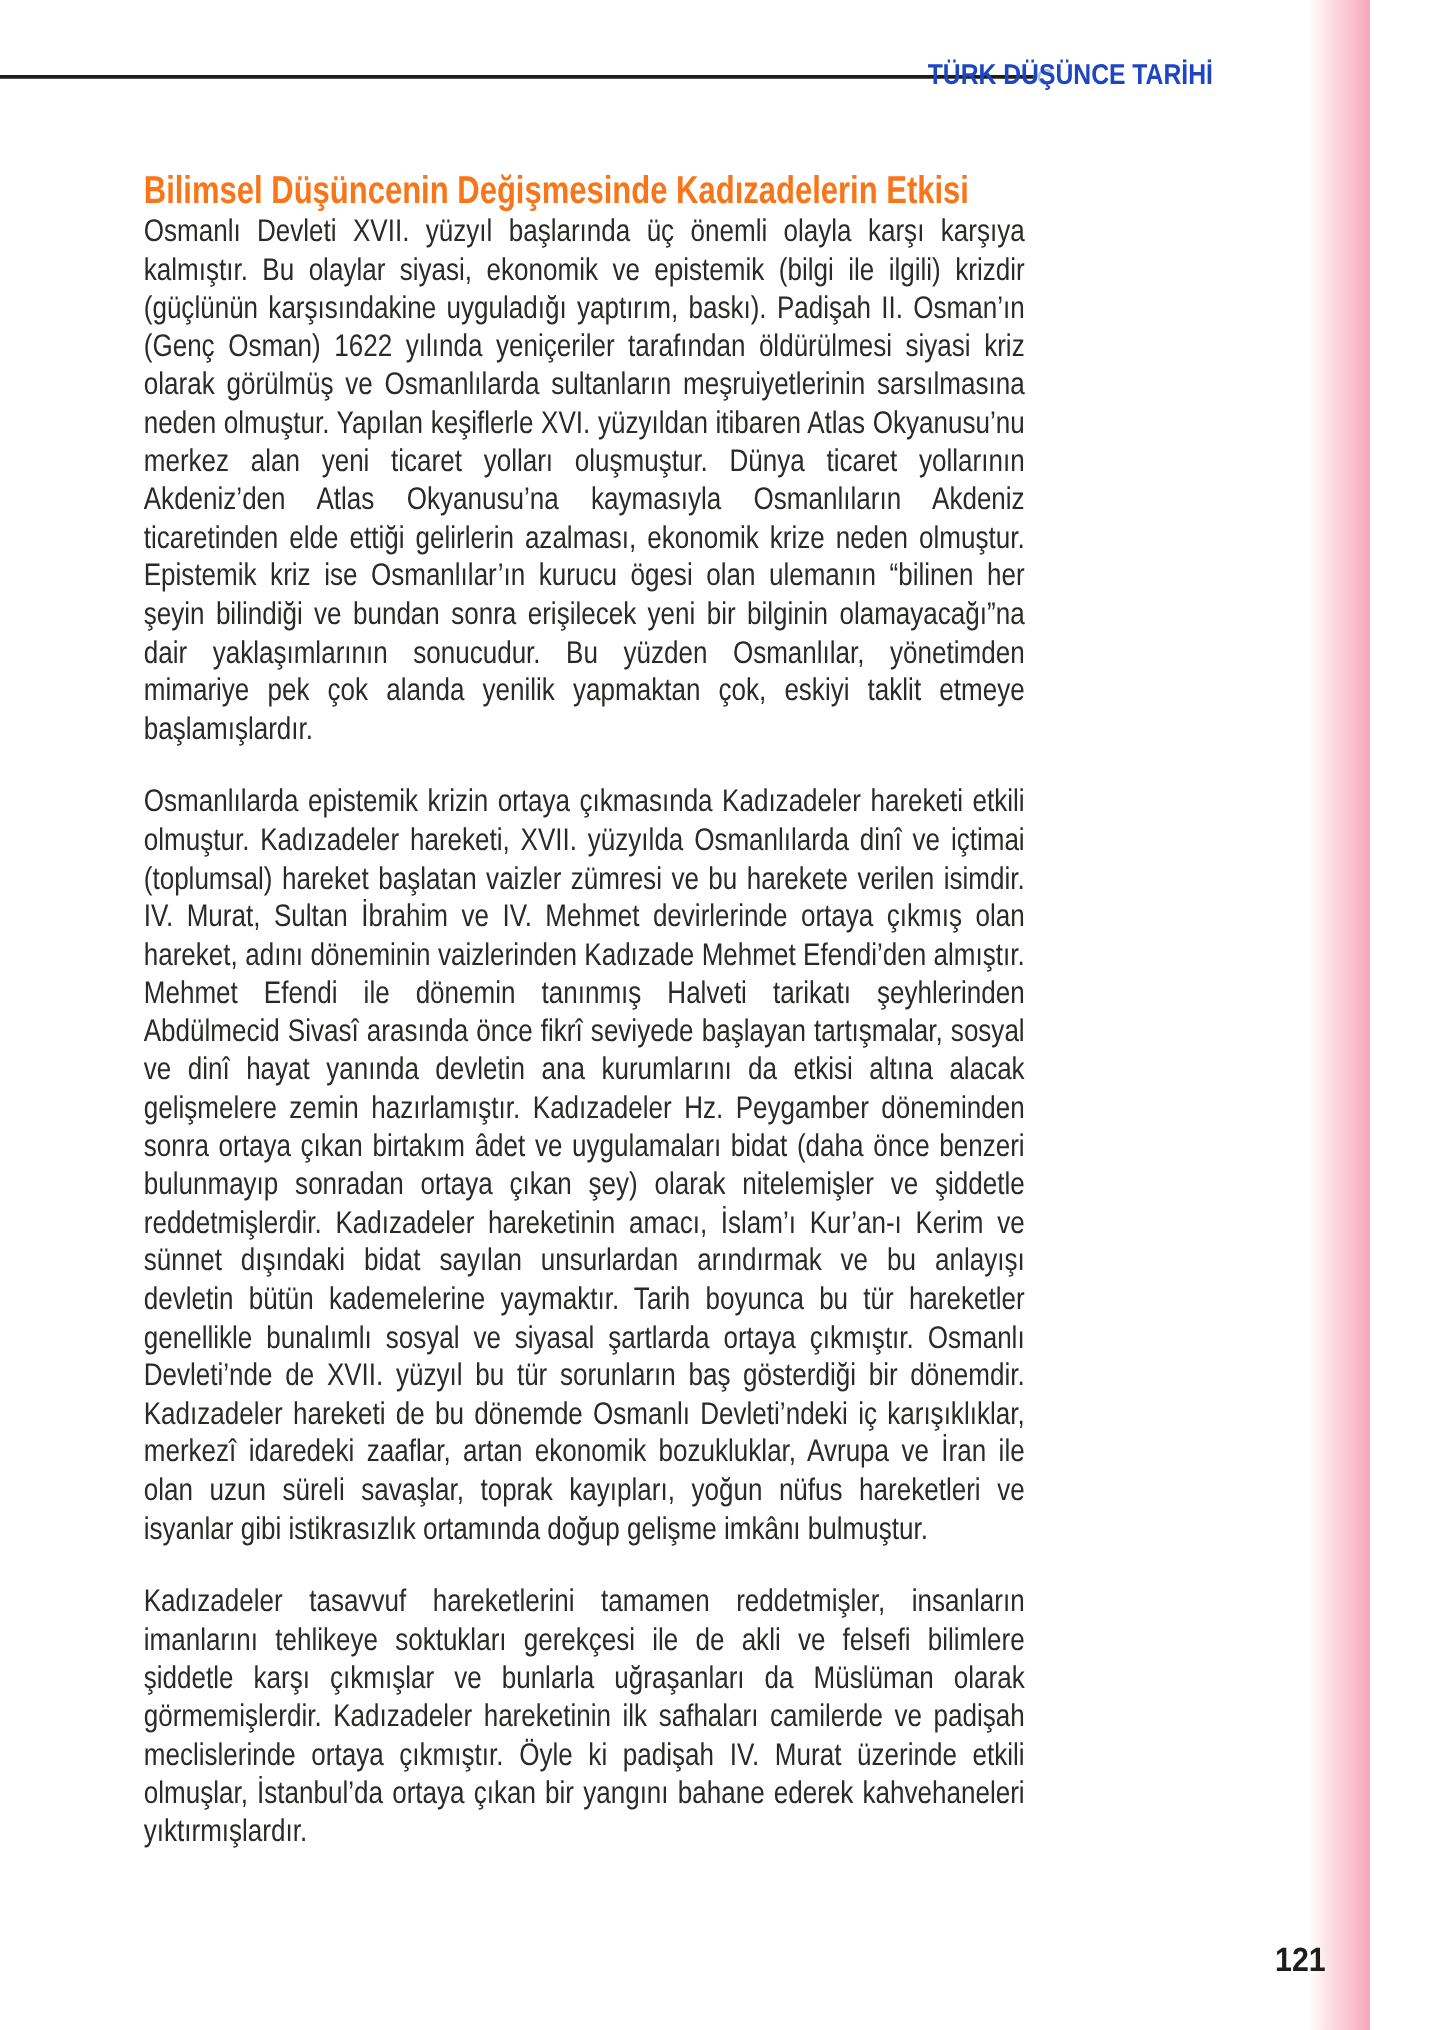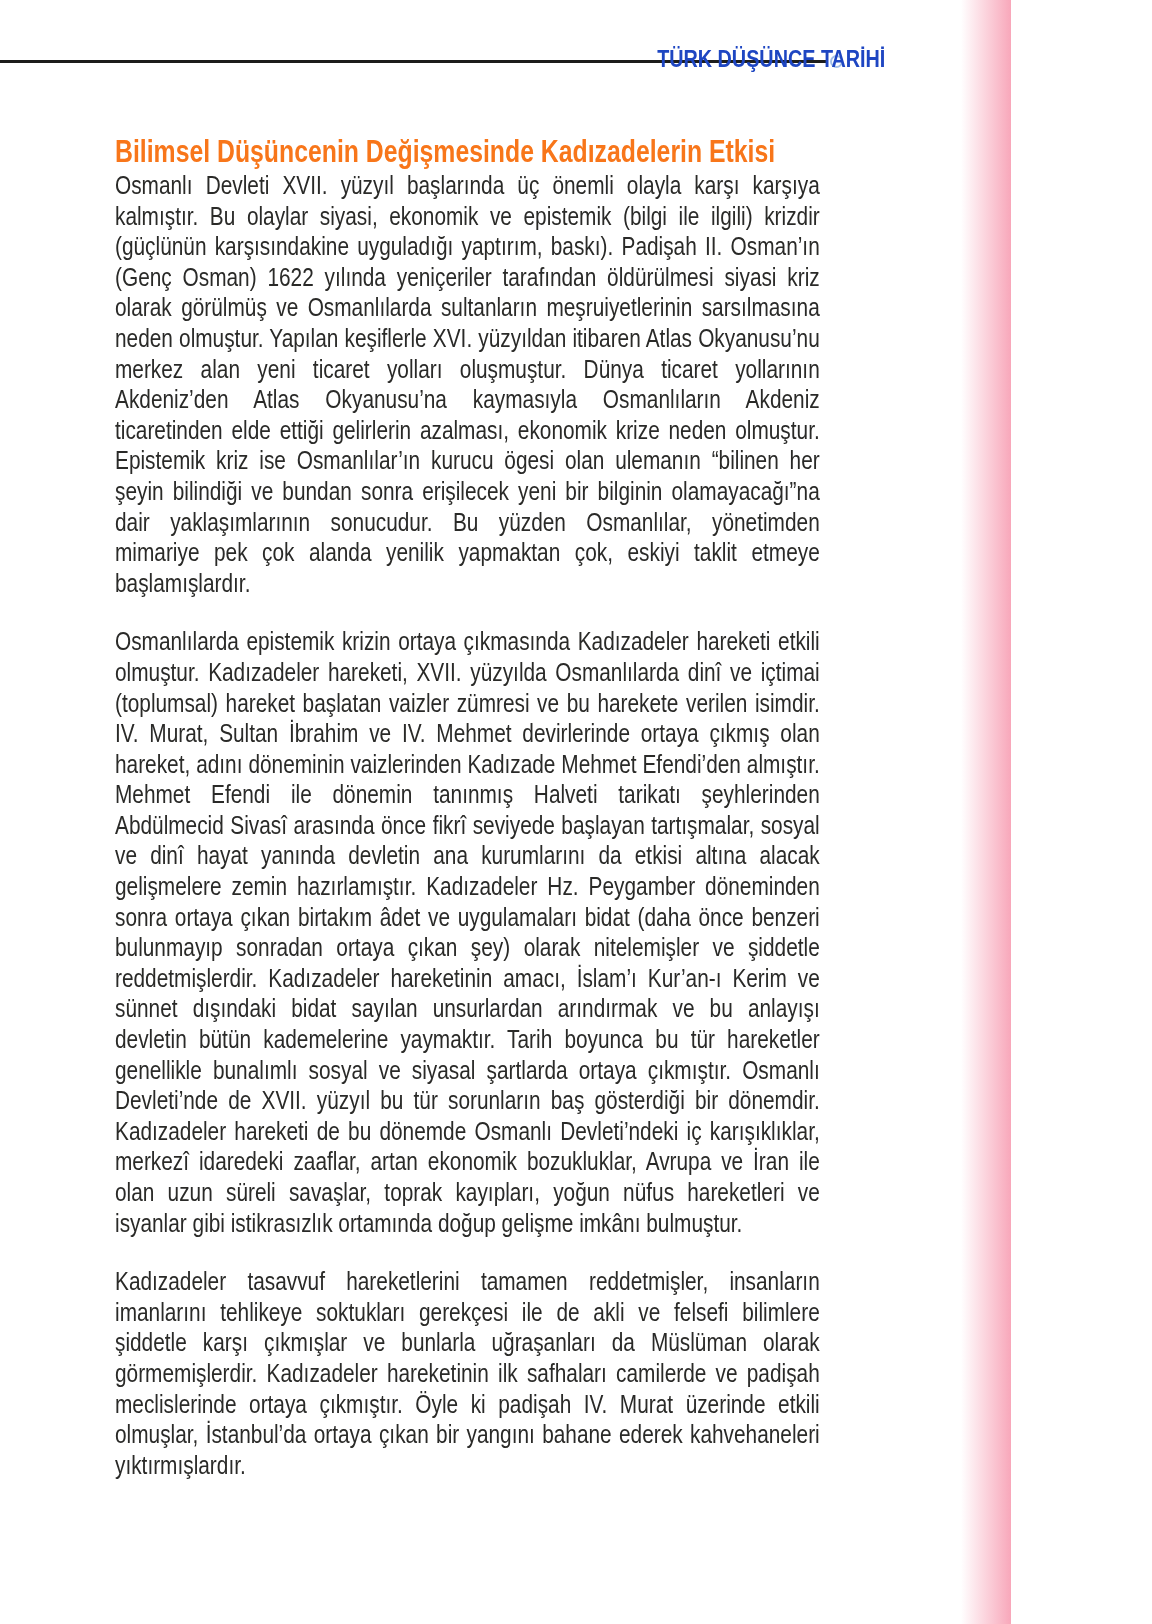--- a/index.html
+++ b/index.html
@@ -2,21 +2,21 @@
 <html><head>
 <meta charset="utf-8">
 <style>
   html, body {
     margin: 0;
     padding: 0;
     background: #ffffff;
   }
   .page {
     position: relative;
-    width: 1011px;
+    width: 1096px;
     height: 1624px;
     background: #ffffff;
     overflow: hidden;
     font-family: "Liberation Sans", sans-serif;
   }
   
   .edge-gradient {
     position: absolute;
     top: 0;
     right: 0;

